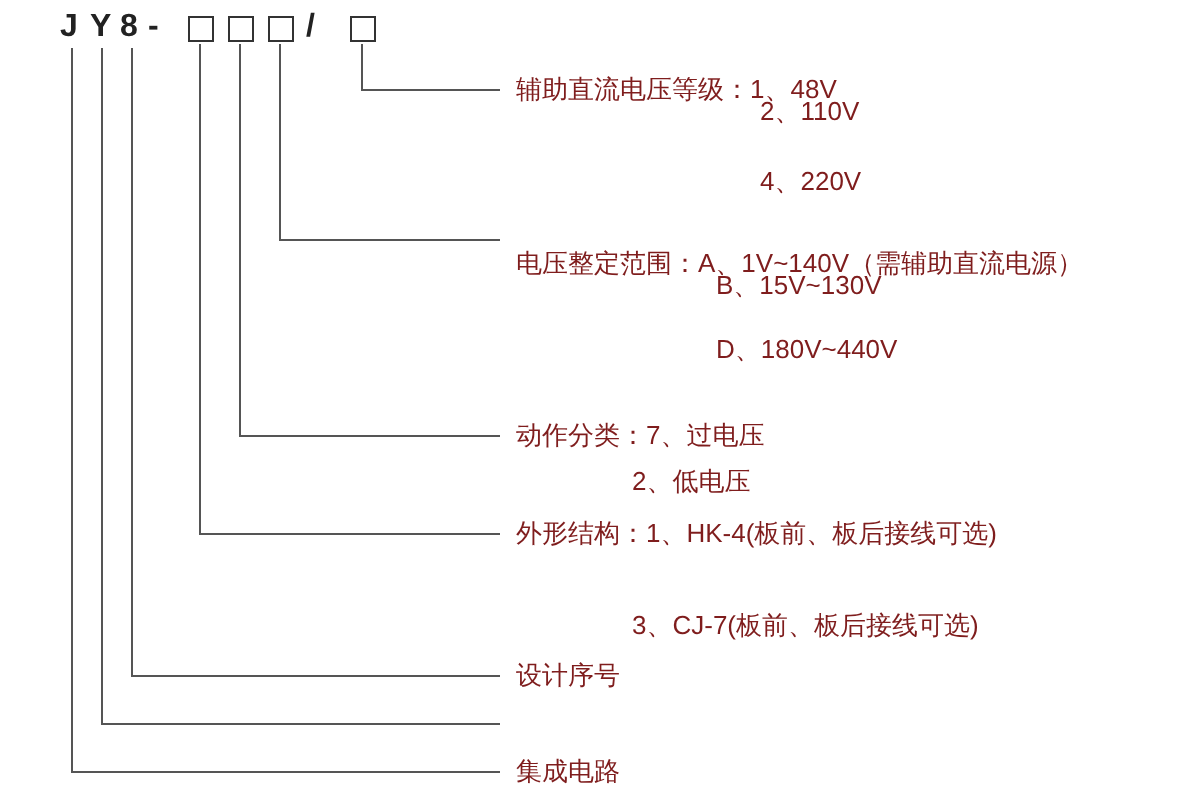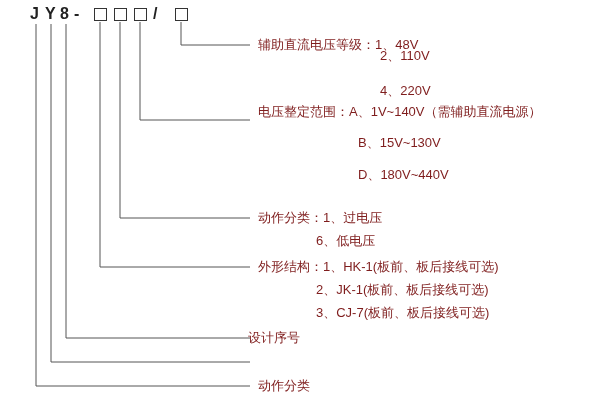--- a/index.html
+++ b/index.html
@@ -70,27 +70,26 @@
   <span class="mbox" style="left:94px"></span>
   <span class="mbox" style="left:114px"></span>
   <span class="mbox" style="left:134px"></span>
   <span class="mchar" style="left:153px">/</span>
   <span class="mbox" style="left:175px"></span>
 
   <div class="lbl" style="left:258px; top:37px">辅助直流电压等级：1、48V</div>
   <div class="lbl" style="left:380px; top:48px">2、110V</div>
   <div class="lbl" style="left:380px; top:83px">4、220V</div>
 
-  <div class="lbl" style="left:258px; top:104px">电压整定范围：A、1V~140V（需辅助直流电源）</div>
+  <div class="lbl" style="left:258px; top:124px">电压整定范围：A、1V~140V（需辅助直流电源）</div>
   <div class="lbl" style="left:358px; top:135px">B、15V~130V</div>
   <div class="lbl" style="left:358px; top:167px">D、180V~440V</div>
 
-  <div class="lbl" style="left:258px; top:210px">动作分类：1、过电压</div>
-  <div class="lbl" style="left:316px; top:233px">6、低电压</div>
+  <div class="lbl" style="left:258px; top:210px">动作分类：7、过电压</div>
+  <div class="lbl" style="left:316px; top:233px">2、低电压</div>
 
-  <div class="lbl" style="left:258px; top:259px">外形结构：1、HK-1(板前、板后接线可选)</div>
-  <div class="lbl" style="left:316px; top:282px">2、JK-1(板前、板后接线可选)</div>
+  <div class="lbl" style="left:258px; top:259px">外形结构：1、HK-4(板前、板后接线可选)</div>
   <div class="lbl" style="left:316px; top:305px">3、CJ-7(板前、板后接线可选)</div>
 
-  <div class="lbl" style="left:248px; top:330px">设计序号</div>
-  <div class="lbl" style="left:258px; top:378px">动作分类</div>
+  <div class="lbl" style="left:258px; top:330px">设计序号</div>
+  <div class="lbl" style="left:258px; top:378px">集成电路</div>
 
 </div>
 
 </body></html>

